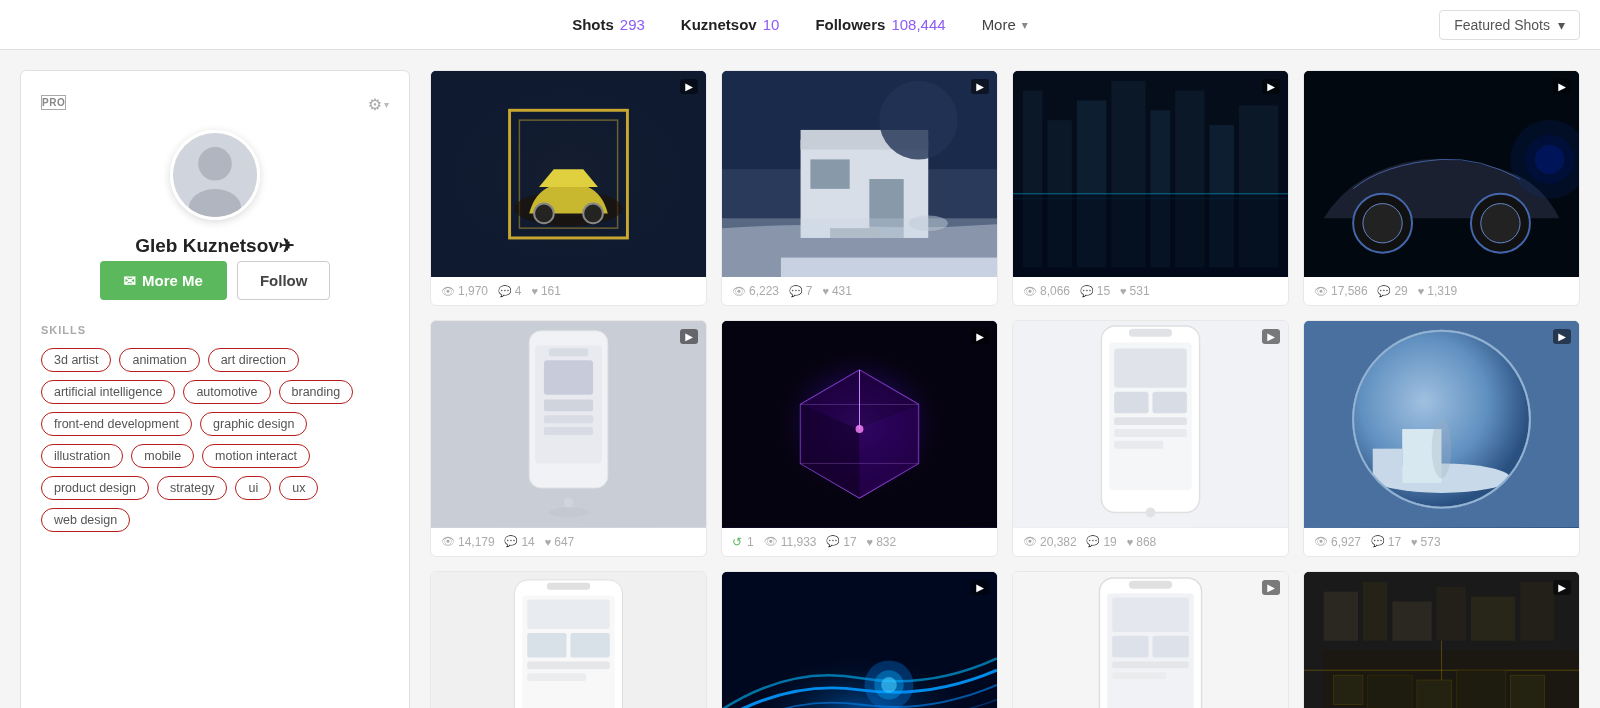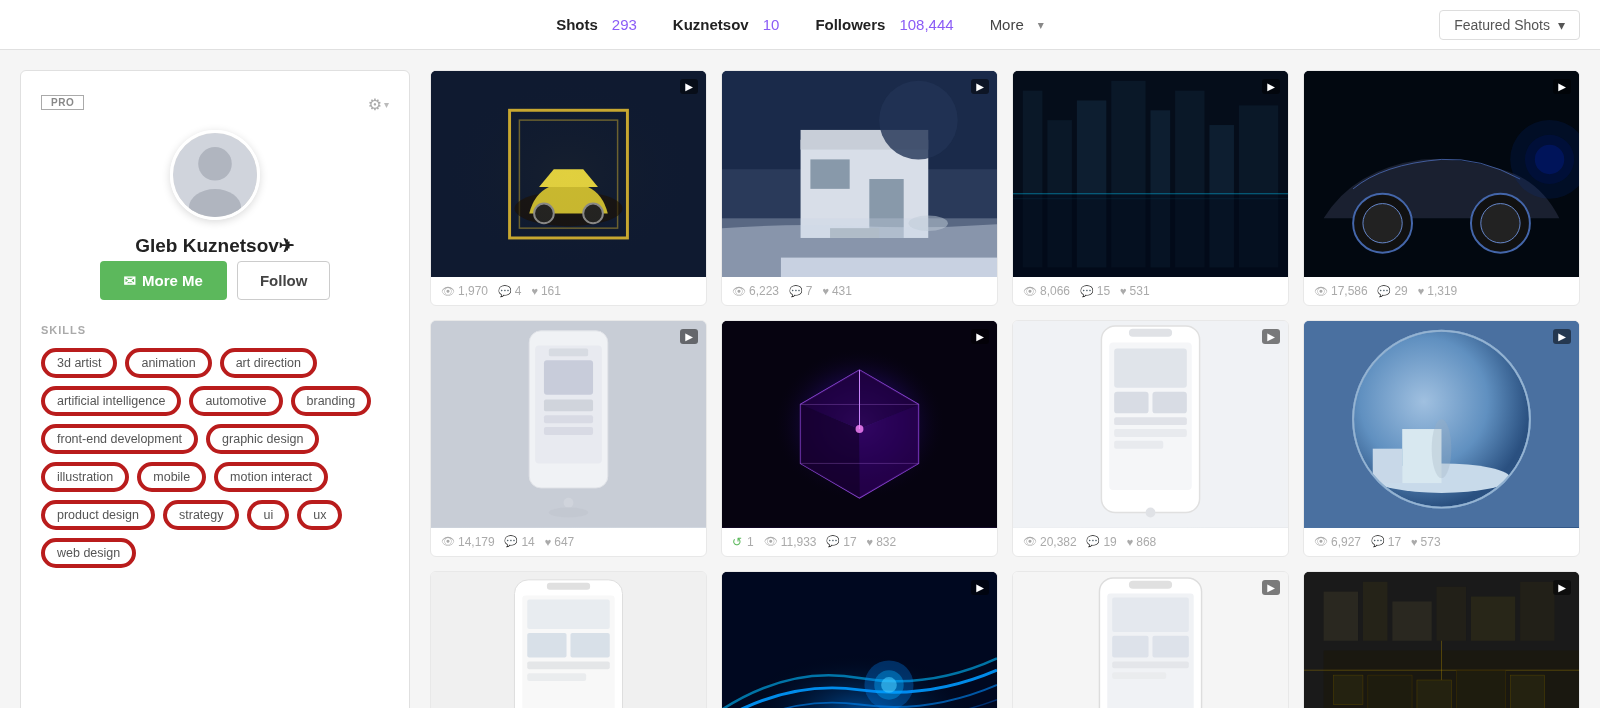--- a/index.html
+++ b/index.html
@@ -16,21 +16,21 @@
       position: relative;
     }
     .nav-items {
       display: flex;
       gap: 36px;
       align-items: center;
     }
     .nav-item {
       display: flex;
       align-items: center;
-      gap: 14px;
+      gap: 6px;
       font-size: 15px;
       color: #444;
       cursor: pointer;
       text-align: right;
     }
     .nav-item .nav-label { font-weight: 600; color: #222; }
     .nav-item .nav-count { color: #8b5cf6; font-weight: 400; }
     .nav-item.more { color: #444; }
     .nav-item.more .chevron { font-size: 12px; color: #888; }
     .featured-dropdown {
@@ -68,21 +68,21 @@
       border: 1px solid #e0e0e0;
       padding: 24px 20px 20px;
     }
     .pro-badge {
       display: inline-block;
       border: 1px solid #aaa;
       border-radius: 0;
       font-size: 10px;
       font-weight: 700;
       color: #888;
-      padding: 1px 9px;
+      padding: 1px 0;
       letter-spacing: 0.5px;
       margin-bottom: 10px;
     }
     .sidebar-header {
       display: flex;
       justify-content: space-between;
       align-items: flex-start;
     }
     .settings-icon {
       color: #aaa;
@@ -169,21 +169,21 @@
       letter-spacing: 1px;
       text-transform: uppercase;
       margin-bottom: 12px;
     }
     .skills-tags {
       display: flex;
       flex-wrap: wrap;
       gap: 8px;
     }
     .skill-tag {
-      border: 4px solid #b91c1c;
+      border: 1px solid #b91c1c;
       border-radius: 20px;
       padding: 4px 12px;
       font-size: 12.5px;
       color: #555;
       background: #fff;
       cursor: pointer;
     }
 
     
     .shots-grid {

